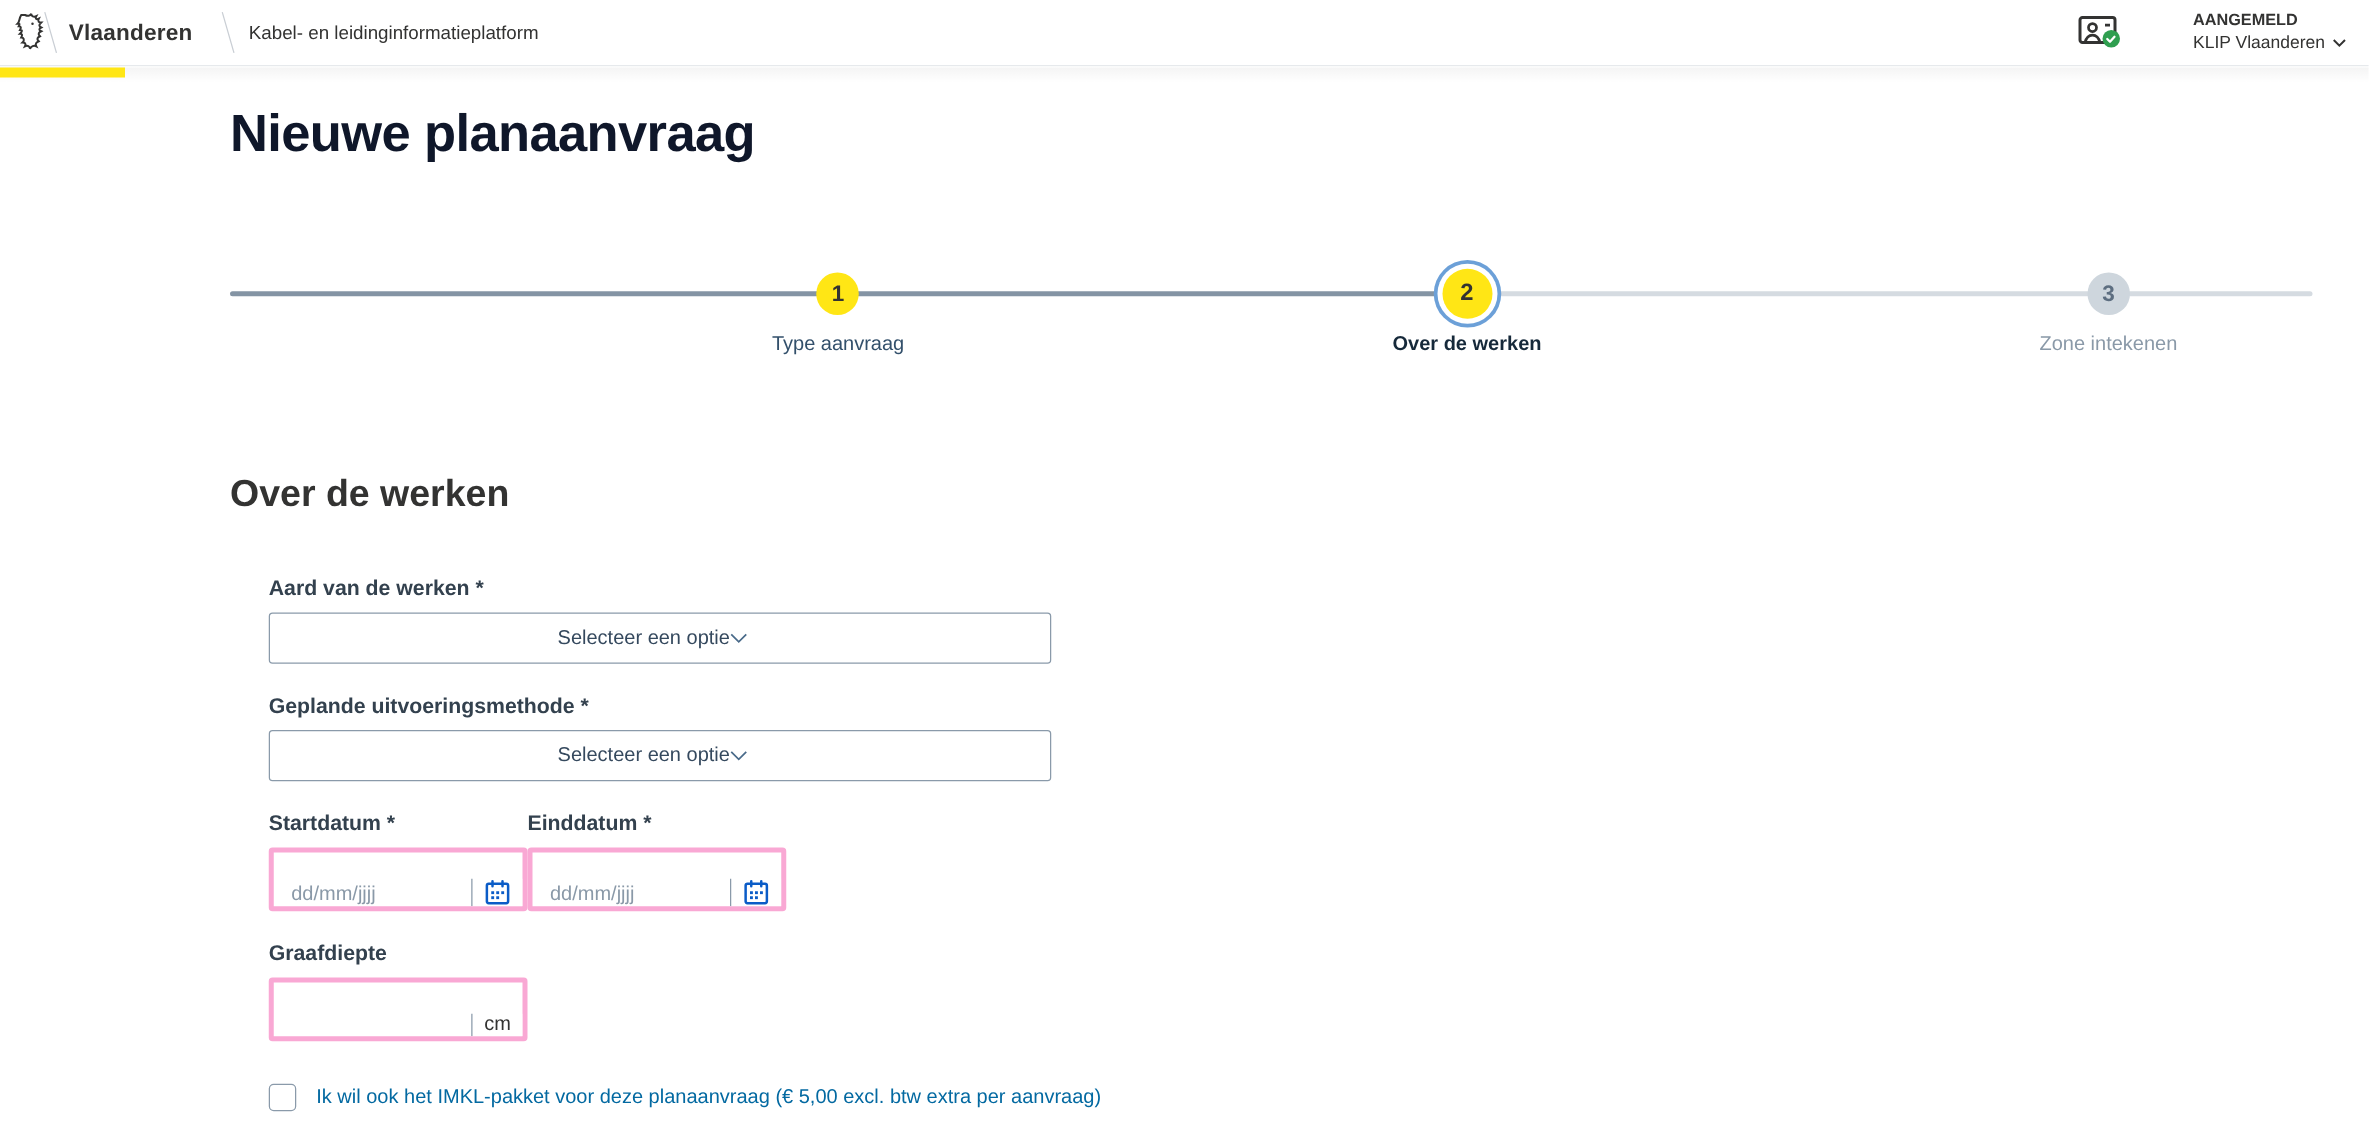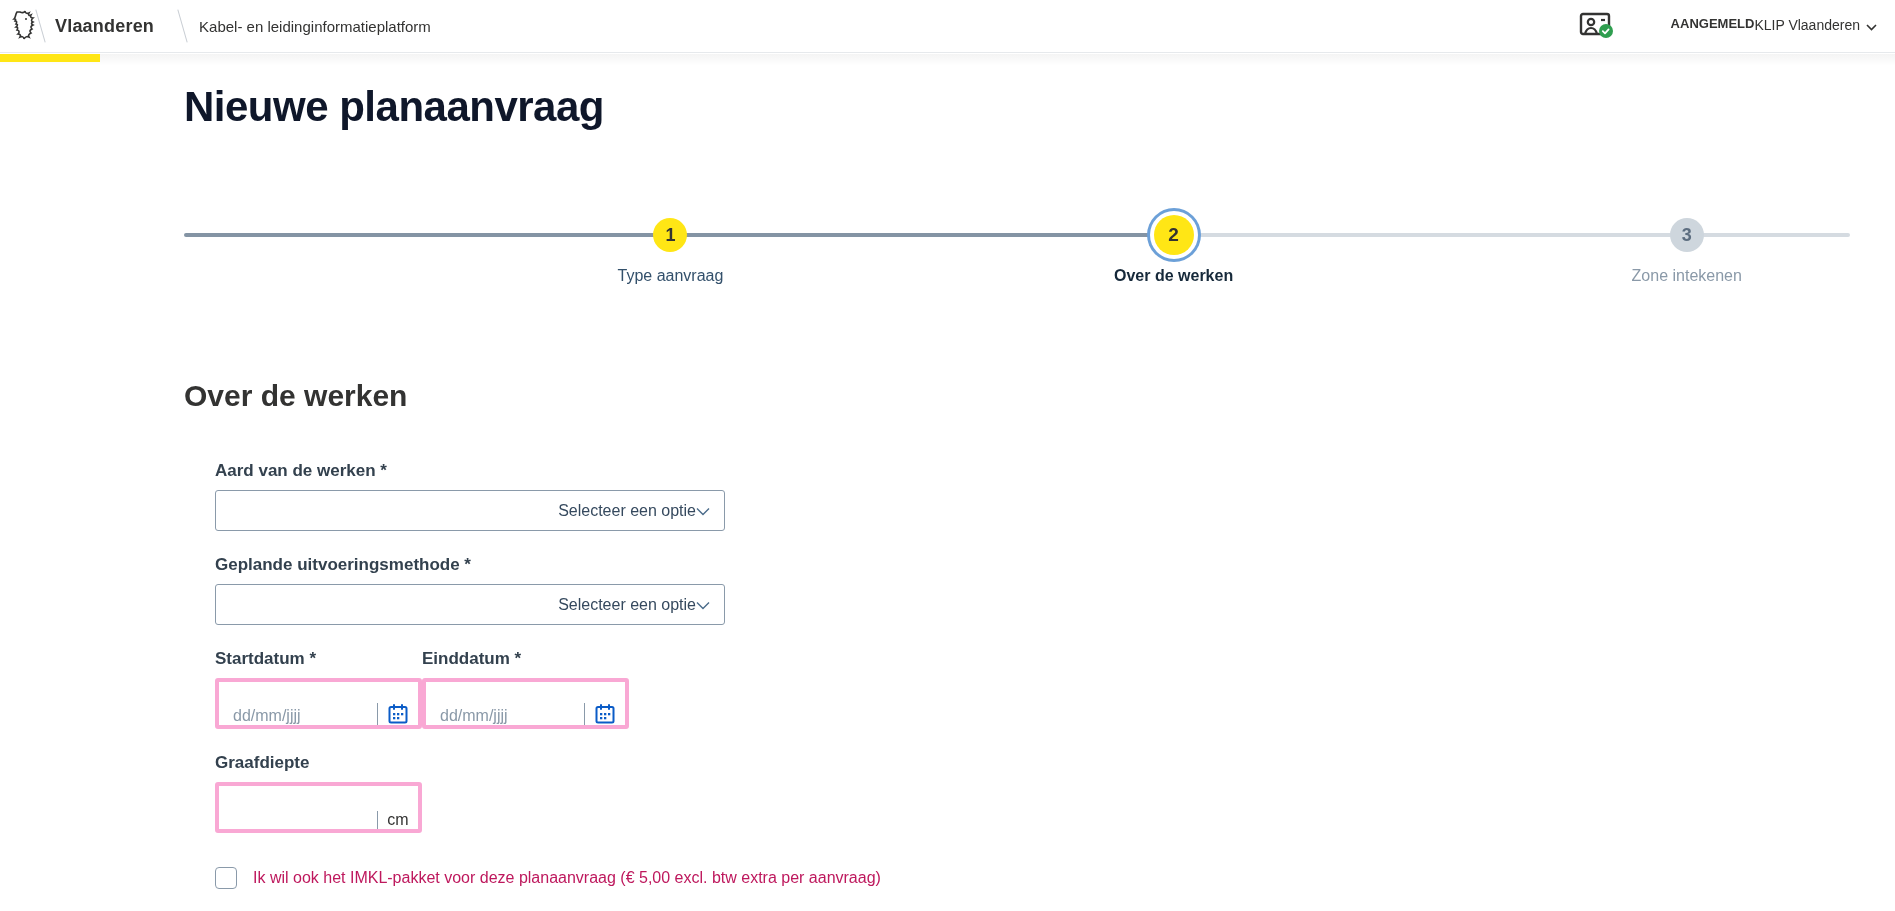--- a/index.html
+++ b/index.html
@@ -41,21 +41,21 @@
   .brand { font-size:18px; font-weight:bold; color:#333332; letter-spacing:0.2px; padding:0 10px; cursor:pointer; }
   .app-name { font-size:15px; color:#333332; padding-left:12px; }
   .yellow-underline {
     position:absolute; left:0; top:54px; width:100px; height:8px;
     background:#ffe615; z-index:6;
   }
 
   .header-right { display:flex; align-items:stretch; height:100%; }
   .user-block { display:flex; align-items:center; gap:10px; padding-right:18px; cursor:pointer; }
   .user-icon { position:relative; width:38px; height:32px; }
-  .user-texts { display:flex; flex-direction:row; line-height:1.25;margin-left:44px; }
+  .user-texts { display:flex; flex-direction:column; line-height:1.25;margin-left:44px; }
   .user-status { font-size:13px; font-weight:bold; color:#333332; }
   .user-name-row { display:flex; align-items:center; gap:6px; }
   .user-name { font-size:14px; color:#333332; }
   .help-button {
     height:100%; background:#ffe615;
     clip-path: polygon(0 0, 100% 0, 100% 100%, 16px 100%);
     display:flex; align-items:center; justify-content:center; gap:10px;
     width:192px; padding-left:24px;
     cursor:pointer; border:none;
   }
@@ -103,23 +103,23 @@
   .pos-2 { left:59.4%; }
   .pos-3 { left:90.2%; }
 
   
   .section-title { font-size:30px; font-weight:bold; color:#333332; margin-top:86px; }
   .form { margin-top:48px;margin-left:31px; }
   .field-group { margin-bottom:24px; }
   .field-label { display:block; font-size:17px; font-weight:bold; color:#33414e; margin-bottom:9px; }
 
   .select-box {
-    width:510px; height:41px;
+    width:626px; height:41px;
     border:1px solid #8a9aaa; border-radius:3px; background:#fff;
-    display:flex; align-items:center; justify-content:flex-end;
+    display:flex; align-items:center; justify-content:center;
     padding:0 14px 0 2px; cursor:pointer;
   }
   .select-value { font-size:16px; color:#35495e; }
 
   .date-row { display:flex; }
   .input-wrap { display:flex; align-items:flex-end; border:4px solid #f9a8d4; border-radius:3px; background:#fff; height:51px; overflow:hidden; }
   .date-input {
     width:158px; border:none; outline:none; padding:0 14px;
     font-size:16px; color:#35495e; font-family:inherit; background:transparent;
   }
@@ -136,21 +136,21 @@
   .plain-input {
     width:158px; border:none; outline:none; padding:0 14px;
     font-size:16px; color:#35495e; font-family:inherit; background:transparent;
   }
 
   .checkbox-row { display:flex; align-items:center; gap:16px; margin-top:34px; }
   .checkbox {
     width:22px; height:22px; border:1px solid #8a9aaa; border-radius:4px;
     background:#fff; cursor:pointer; flex:none;
   }
-  .checkbox-label { font-size:16px; color:#be185d; cursor:pointer; }
+  .checkbox-label { font-size:16px; color:#0369a1; cursor:pointer; }
 </style>
 </head>
 <body>
 
 <header class="header">
   <div class="header-left">
     <div class="logo-tab">
       <span class="lion">
         <svg width="26" height="32" viewBox="0 0 26 30" fill="none" stroke="#333332" stroke-width="1.6" stroke-linecap="round">
           <path d="M7 2c-2 3-1 5-3 7 2 0 2 0 1 2 2 0 2 1 1 3 2 0 2 1 0 3 2 0 2 1 1 3 2 0 3 2 1 4 2 0 3 1 2 3 2-1 4 0 4 2 1-2 3-3 5-2-1-2 0-3 2-4-2-2-1-3 1-4-2-2-1-3 1-4-2-1-2-2 0-3-2-1-2-2 0-4-2 0-3-1-2-3-2 1-3 0-2-2-2 1-4 0-4-2-1 2-3 2-5 1z"></path>

